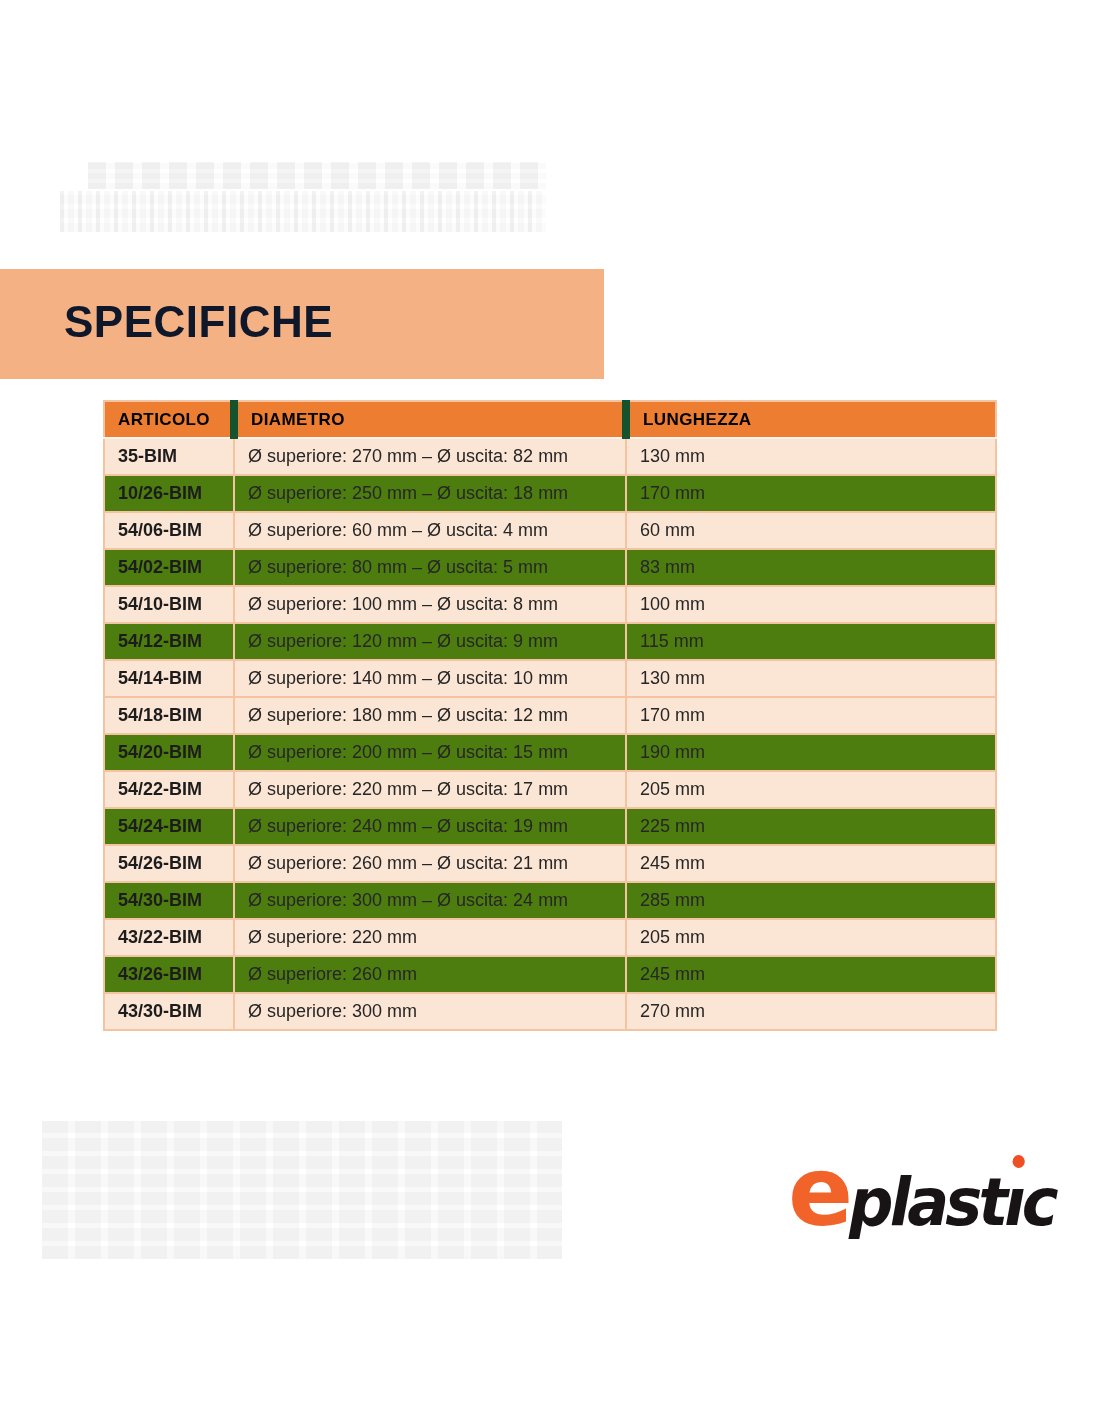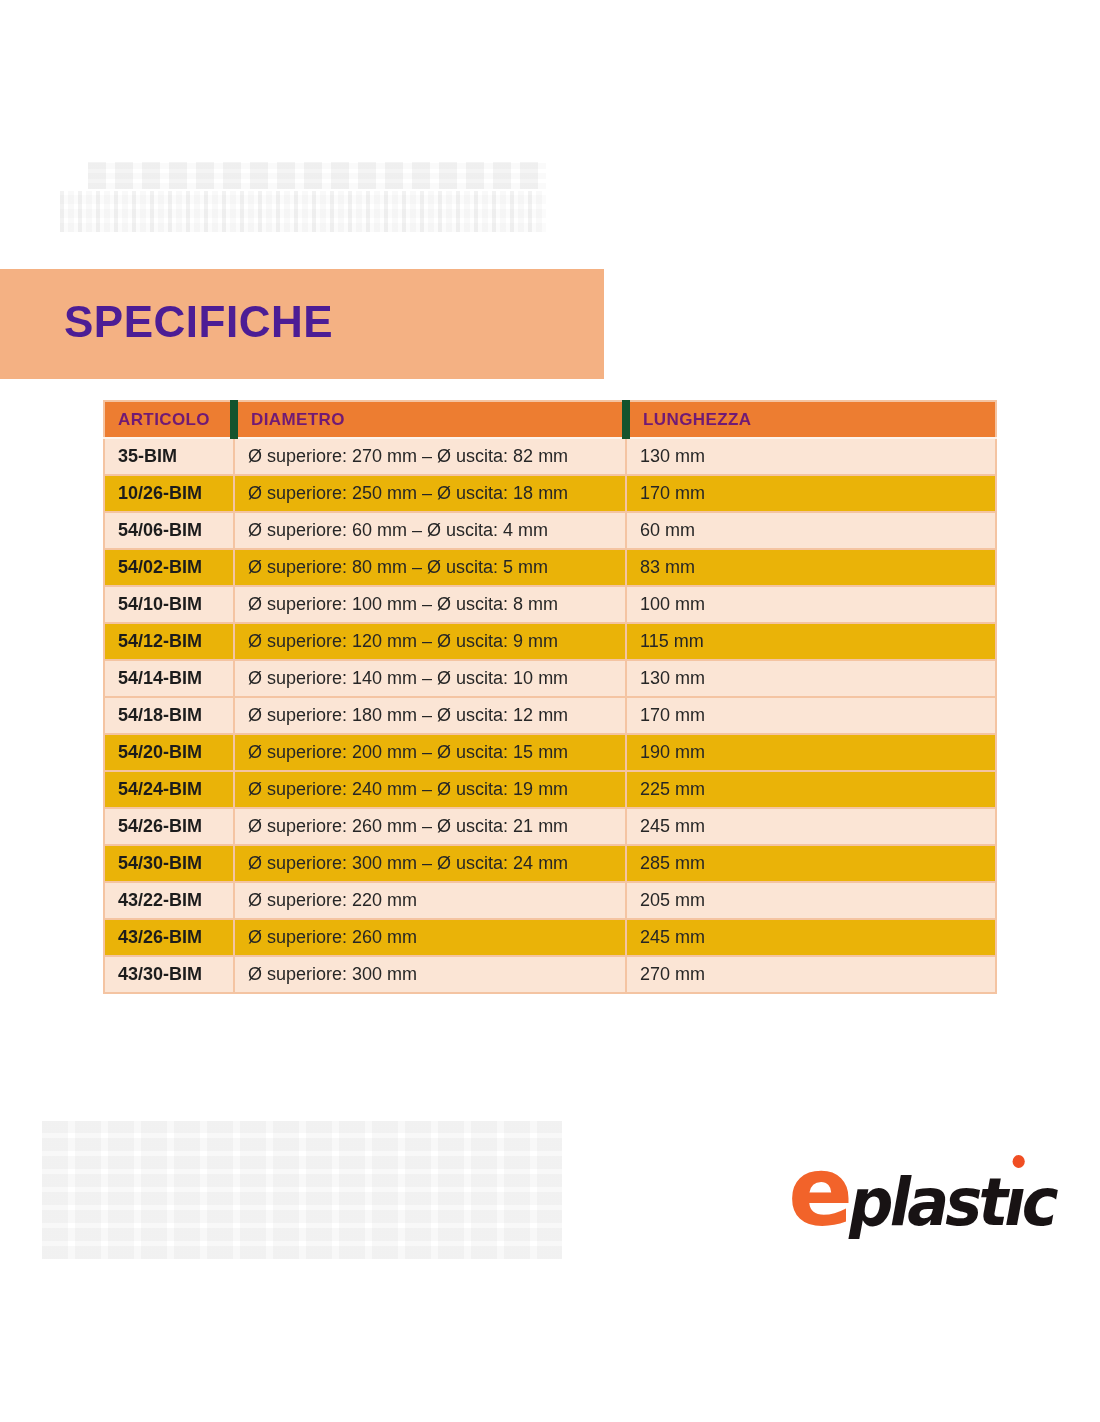--- a/index.html
+++ b/index.html
@@ -30,38 +30,38 @@
       repeating-linear-gradient(90deg, rgba(0,0,0,0.028) 0 26px, transparent 26px 33px);
   }
 
   
   .title-banner {
     position:absolute; left:0; top:269px; width:604px; height:110px;
     background:#F4B183; display:flex; align-items:center;
   }
   .title-banner h1 {
     margin:0 12px 4px 64px; font-size:44px; font-weight:800;
-    color:#4c1d95; letter-spacing:0.5px;
+    color:#0f172a; letter-spacing:0.5px;
   }
 
   
   .spec-table {
     position:absolute; left:103px; top:400px; width:892px;
     border-collapse:collapse; table-layout:fixed;
     border:2px solid #F4C4A2;
   }
   .spec-table th {
-    background:#ED7D31; color:#701a75; font-size:17px; font-weight:700;
+    background:#ED7D31; color:#000000; font-size:17px; font-weight:700;
     text-align:left; height:35px; padding:0 0 0 13px; letter-spacing:0.4px;
     border-bottom:2px solid #FDF4ED;
   }
   .spec-table th + th { border-left:8px solid #14532d; }
   .spec-table td {
     height:35px; padding:0 0 0 13px;
-    font-size:18px; color:#262626; background:#eab308;
+    font-size:18px; color:#262626; background:#4d7c0f;
     border:2px solid #F4C4A2; white-space:nowrap; overflow:hidden;
   }
   .spec-table tr.alt td { background:#FBE5D5; }
   .spec-table td.col-articolo { font-weight:700; color:#1c1c1c;margin-left:40px; }
 
   
   .logo { position:absolute; left:788px; top:1144px; white-space:nowrap; }
   .logo-e {
     font-family:"DejaVu Sans", sans-serif;
     font-weight:900; font-size:96px; line-height:1;
@@ -145,20 +145,25 @@
         <tr class="alt">
           <td class="col-articolo">54/18-BIM</td>
           <td class="col-diametro">Ø superiore: 180 mm – Ø uscita: 12 mm</td>
           <td class="col-lunghezza">170 mm</td>
         </tr>
         <tr>
           <td class="col-articolo">54/20-BIM</td>
           <td class="col-diametro">Ø superiore: 200 mm – Ø uscita: 15 mm</td>
           <td class="col-lunghezza">190 mm</td>
         </tr>
+        <tr class="alt">
+          <td class="col-articolo">54/22-BIM</td>
+          <td class="col-diametro">Ø superiore: 220 mm – Ø uscita: 17 mm</td>
+          <td class="col-lunghezza">205 mm</td>
+        </tr>
         <tr>
           <td class="col-articolo">54/24-BIM</td>
           <td class="col-diametro">Ø superiore: 240 mm – Ø uscita: 19 mm</td>
           <td class="col-lunghezza">225 mm</td>
         </tr>
         <tr class="alt">
           <td class="col-articolo">54/26-BIM</td>
           <td class="col-diametro">Ø superiore: 260 mm – Ø uscita: 21 mm</td>
           <td class="col-lunghezza">245 mm</td>
         </tr>

